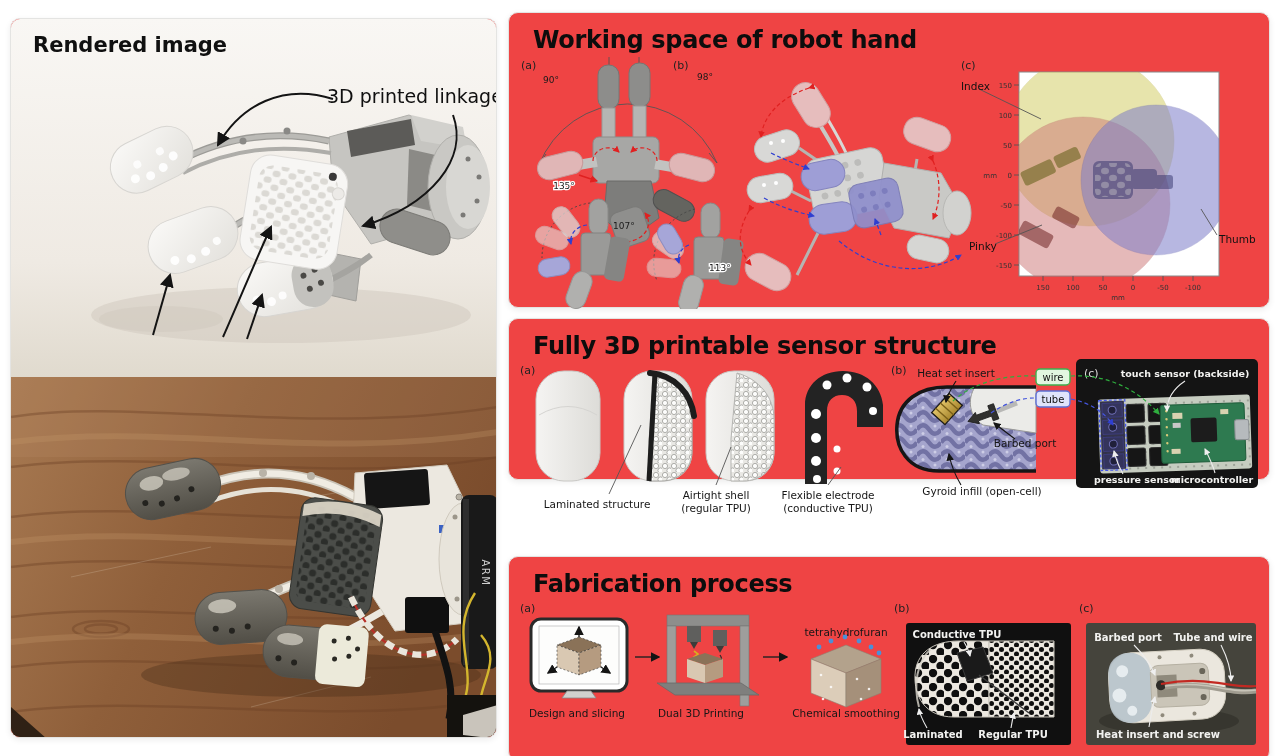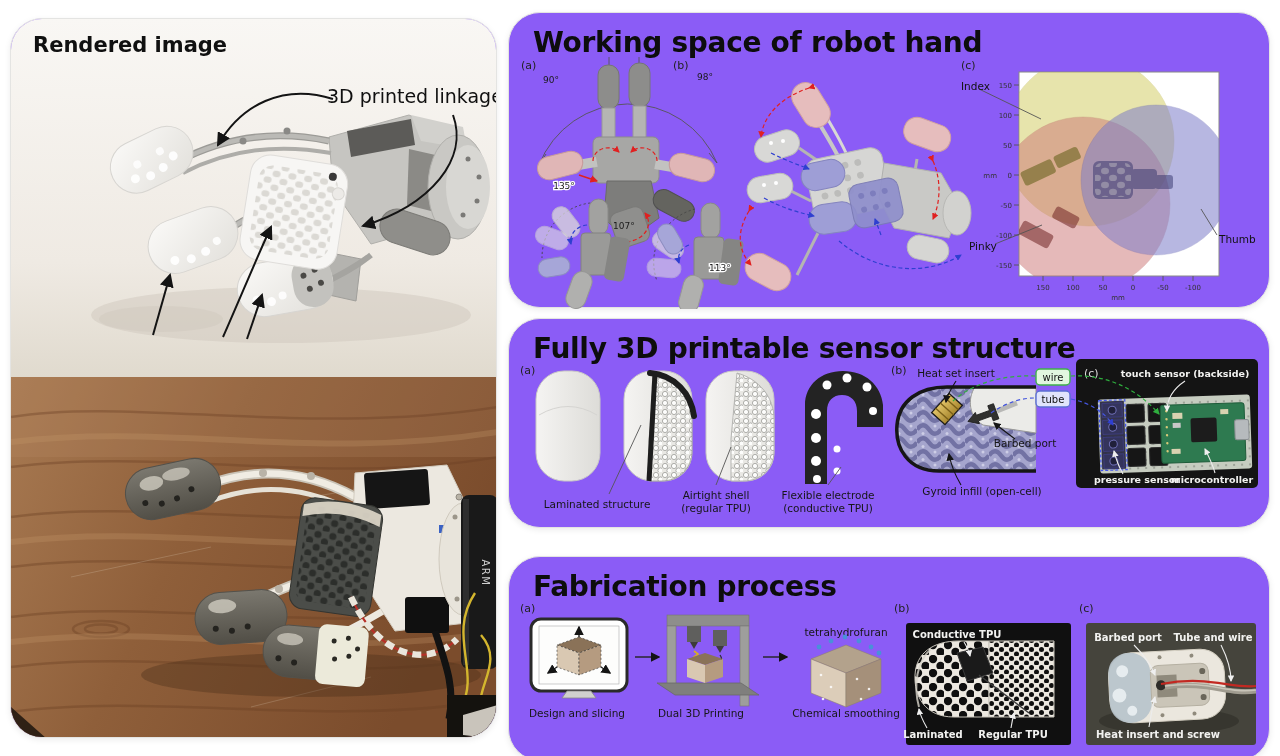--- a/index.html
+++ b/index.html
@@ -1,18 +1,18 @@
 <!DOCTYPE html>
 <html><head>
 <meta charset="utf-8">
 <style>
   *{margin:0;padding:0;box-sizing:border-box}
   html,body{width:1280px;height:756px;background:#ffffff;font-family:"DejaVu Sans","Liberation Sans",sans-serif;position:relative;overflow:hidden}
-  .panel{position:absolute;background:#8b5cf6;border:1px solid #e4e4e2;border-radius:32px;box-shadow:0 2px 6px rgba(0,0,0,.08)}
-  .ptitle{position:absolute;left:24px;top:13px;font-size:28px;font-weight:bold;color:#0d0d0d;letter-spacing:-.3px;z-index:3;white-space:nowrap}
+  .panel{position:absolute;background:#ef4444;border:1px solid #e4e4e2;border-radius:10px;box-shadow:0 2px 6px rgba(0,0,0,.08)}
+  .ptitle{position:absolute;left:24px;top:13px;font-size:24px;font-weight:bold;color:#0d0d0d;letter-spacing:-.3px;z-index:3;white-space:nowrap}
   .lbl{position:absolute;color:#101010;white-space:nowrap;z-index:3}
   .big{font-size:21px;font-weight:bold}
   .anno{font-size:19px}
   svg.fill{position:absolute;left:0;top:0}
   
   .tag{font-size:11px;fill:#222}
   .ang{font-size:9px;fill:#1a1a1a}
   .halo{paint-order:stroke;stroke:#ffffff;stroke-width:2.6px}
   .slab{font-size:10.5px;fill:#161616;text-anchor:middle}
   .wlab{font-size:10px;font-weight:600;fill:#f2f2f0;text-anchor:middle}
@@ -479,21 +479,21 @@
       <line class="thin" x1="470" y1="76" x2="532" y2="106"></line>
       <line class="thin" x1="486" y1="231" x2="533" y2="212"></line>
       <line class="thin" x1="692" y1="196" x2="708" y2="222"></line>
       <text x="452" y="77" font-size="10.5" fill="#111">Index</text>
       <text x="460" y="237" font-size="10.5" fill="#111">Pinky</text>
       <text x="710" y="230" font-size="10.5" fill="#111">Thumb</text>
     </g>
   </svg>
 </section>
 
-<section class="panel" style="left:508px;top:318px;width:762px;height:210px">
+<section class="panel" style="left:508px;top:318px;width:762px;height:162px">
   <div class="ptitle">Fully 3D printable sensor structure</div>
   <svg class="fill" width="762" height="210" viewBox="0 0 762 210">
 
     <text class="tag" x="11" y="55">(a)</text>
     <g>
       <rect x="27" y="52" width="64" height="110" rx="28" fill="url(#capGrad)" stroke="#c9c8c5"></rect>
       <path d="M30,96 Q59,79 88,96" stroke="#d5d4d1" fill="none"></path>
       <rect x="115" y="52" width="68" height="110" rx="28" fill="url(#capGrad)" stroke="#c9c8c5"></rect>
       <path d="M146,54 C168,60 183,78 183,100 L183,132 C183,150 170,162 152,162 L140,162 L140,120 Z" fill="url(#infill)" stroke="#9a9a97" stroke-width=".8"></path>
       <line x1="140" y1="162" x2="146" y2="54" stroke="#1d1d1d" stroke-width="5"></line>

